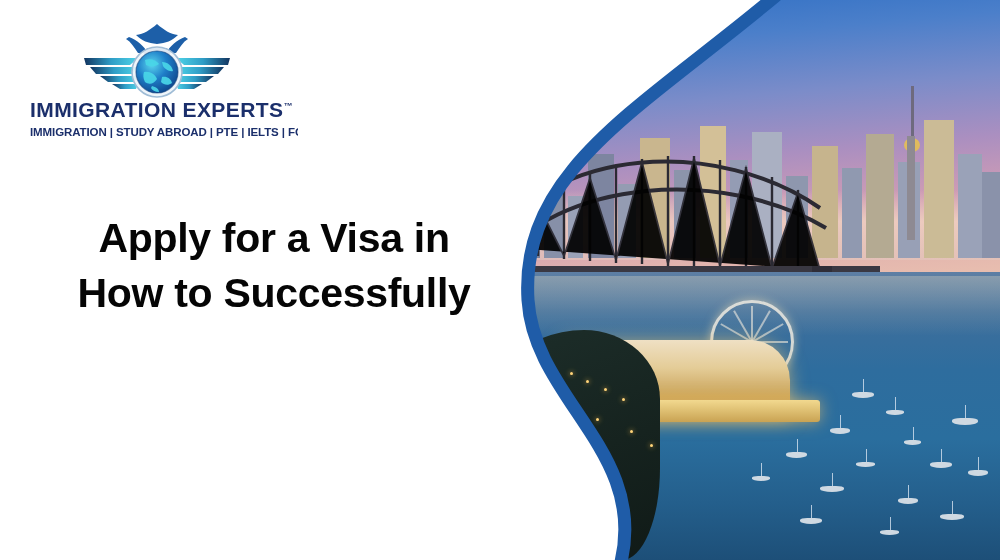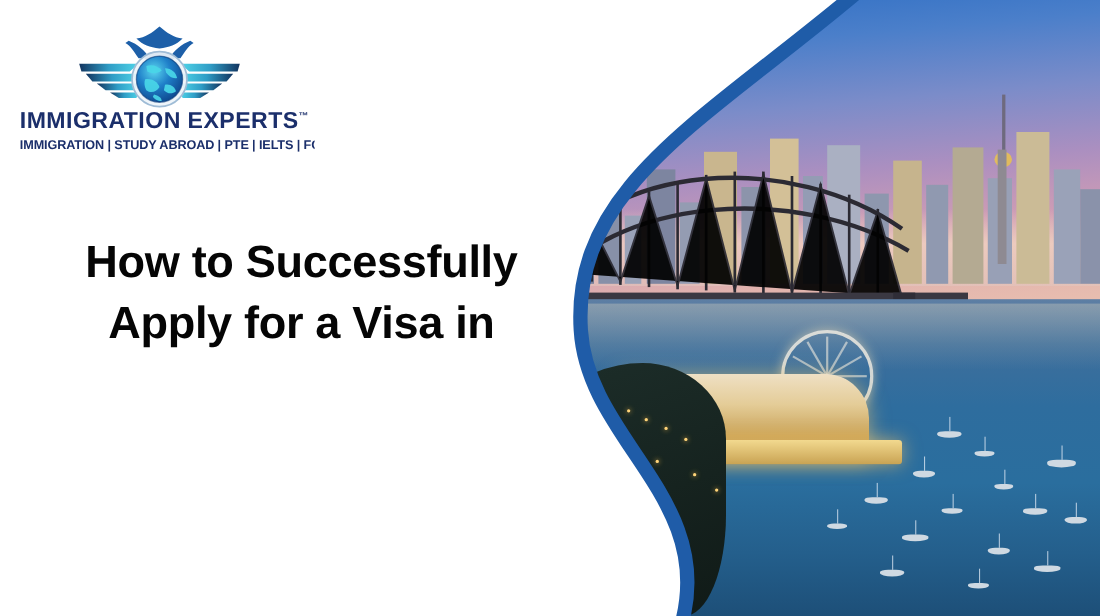--- a/index.html
+++ b/index.html
@@ -117,21 +117,21 @@
   .boat i{position:absolute;left:50%;top:-13px;width:1px;height:13px;background:rgba(225,235,245,.75);}
 
   
   .curve{
     position:absolute;left:0;top:0;width:1000px;height:560px;
     pointer-events:none;
   }
 
   
   .logo{
-    position:absolute;left:18px;top:22px;width:252px;height:120px;text-decoration:underline;
+    position:absolute;left:30px;top:22px;width:252px;height:120px;text-decoration:underline;
   }
   .logo-mark{position:absolute;left:52px;top:0;width:150px;height:80px;}
   .logo-name{
     position:absolute;left:0;top:76px;width:252px;
     text-align:center;
     font-size:21px;font-weight:bold;letter-spacing:.4px;
     color:#1b2f6b;
     white-space:nowrap;
   }
   .logo-name sup{font-size:9px;vertical-align:super;}
@@ -371,17 +371,17 @@
         <circle cx="75" cy="50" r="21" fill="none" stroke="#0a3b78" stroke-width="1.2" opacity=".6"></circle>
       </svg>
     </div>
     <div class="logo-name">
       <span>IMMIGRATION EXPERTS</span><sup>™</sup>
     </div>
     <div class="logo-tag">IMMIGRATION | STUDY ABROAD | PTE | IELTS | FOREX</div>
   </div>
 
   <h1 class="headline">
+    <div>Apply for a Visa in</div>
     <div>How to Successfully</div>
-    <div>Apply for a Visa in</div>
   </h1>
 
 </div>
 
 </body></html>

